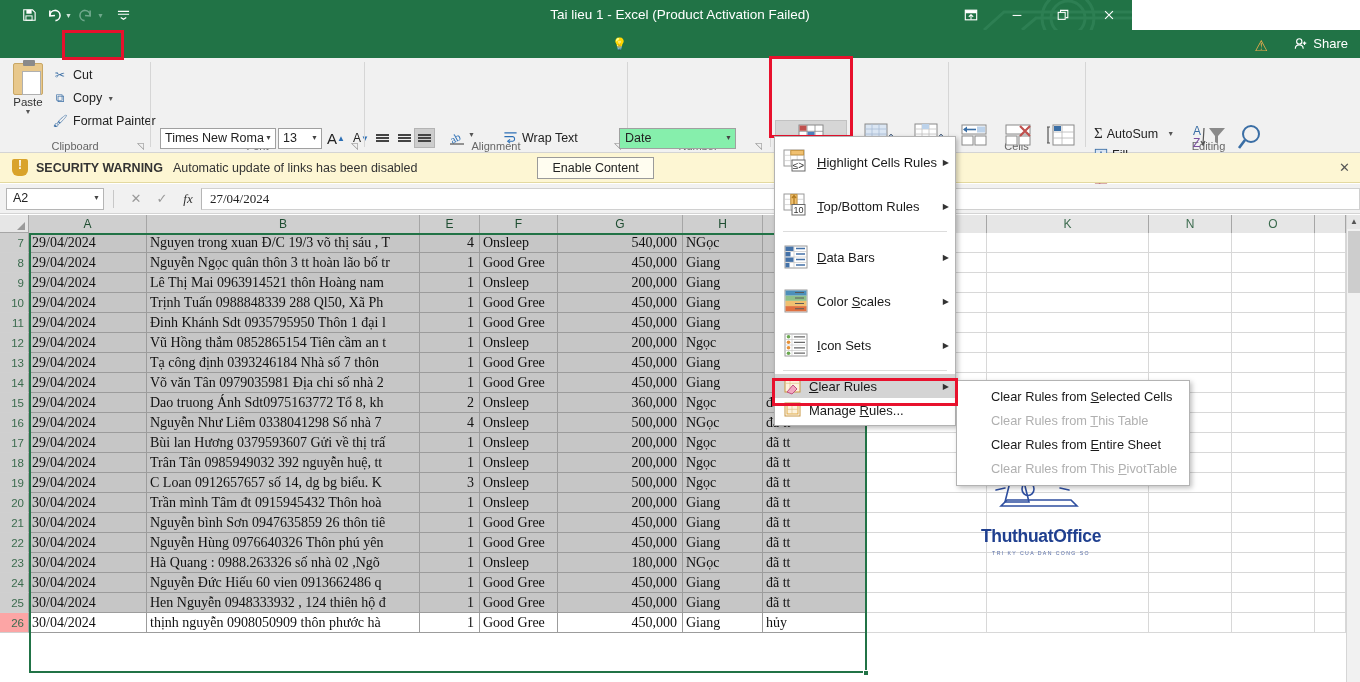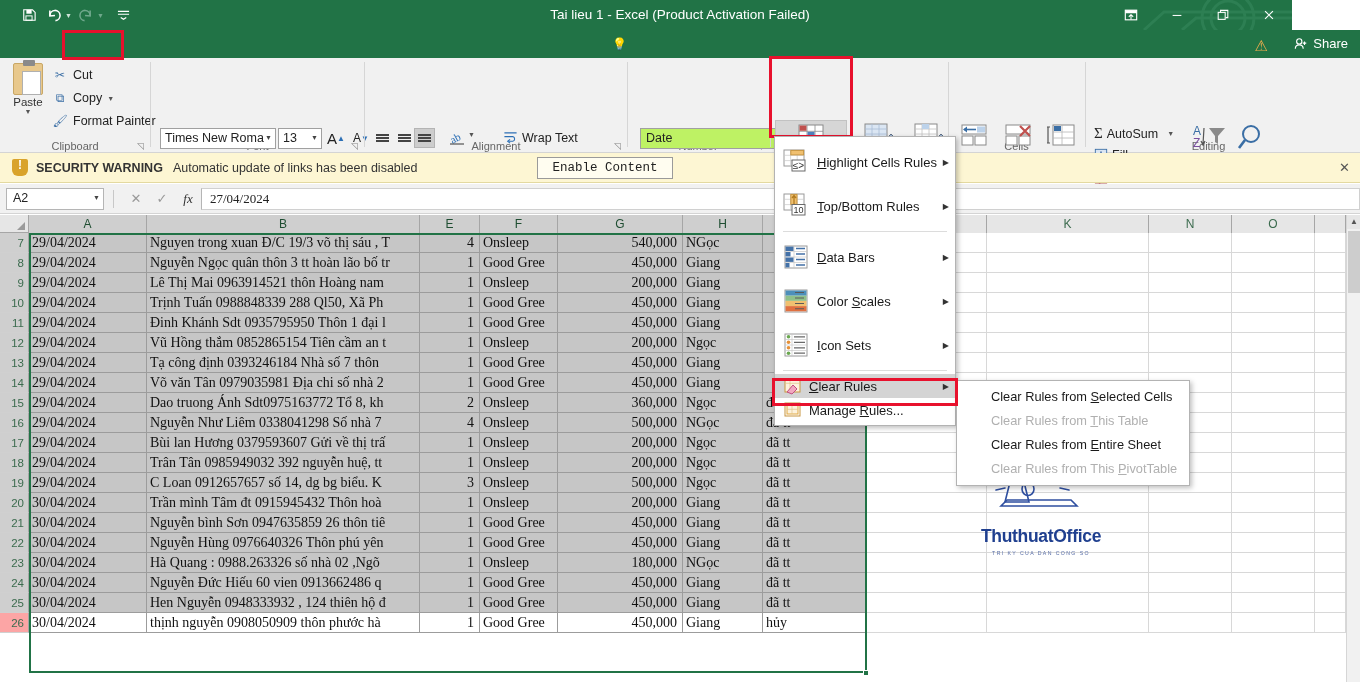--- a/index.html
+++ b/index.html
@@ -6,21 +6,21 @@
   html, body {
     width: 1360px; height: 682px;
     overflow: hidden;
     font-family: "Liberation Sans", sans-serif;
     background: #fff;
   }
   #app { position: relative; width: 1360px; height: 682px; }
 
   
   .titlebar {
-    position: absolute; top: 0; left: 0; width: 1292px; height: 30px;
+    position: absolute; top: 0; left: 0; width: 1132px; height: 30px;
     background: #217346; color: #fff;
   }
   .qat { position: absolute; left: 18px; top: 5px; display: flex; align-items: center; gap: 3px; }
   .qat-btn {
     width: 22px; height: 20px; display: flex; align-items: center; justify-content: center;
     color: #fff; font-size: 13px; line-height: 1;
   }
   .qat-btn.dim { color: #7fae95; }
   .qat-caret { font-size: 7px; color: #cfe3d8; margin-left: -3px; }
   .title-text {
@@ -124,22 +124,22 @@
   .align-btn.sel { background: #cdcdcd; border: 1px solid #b4b4b4; }
   .bars { width: 13px; }
   .bars i { display: block; height: 1.6px; background: #444; margin: 1.6px 0; }
   .txtbtn {
     position: absolute; font-size: 12.5px; color: #222; display: flex;
     align-items: center; gap: 4px; white-space: nowrap;
   }
 
   
   .numfmt {
-    position: absolute; left: 640px; top: 70px; width: 144px; height: 21px;
-    border: 1px solid #a0a0a0; background: #bef264; font-size: 12.5px; color: #222;
+    position: absolute; left: 619px; top: 70px; width: 117px; height: 21px;
+    border: 1px solid #a0a0a0; background: #86efac; font-size: 12.5px; color: #222;
     padding: 2px 16px 0 5px;
   }
 
   
   .bigbtn {
     position: absolute; width: 62px; text-align: center; font-size: 11.5px;
     color: #222; line-height: 12.5px;
   }
   .bigbtn .gi { height: 36px; margin-bottom: 2px; }
   .cf-btn {
@@ -158,21 +158,21 @@
     background: #fdf6d3; border-bottom: 1px solid #e3d9a0;
     display: flex; align-items: center; padding-left: 12px; font-size: 12.5px; color: #333;
   }
   .sec-ico { width: 16px; height: 17px; background: #d9a32b; border-radius: 2px 2px 6px 6px;
     position: relative; margin-right: 8px; }
   .sec-ico:after { content: "!"; position: absolute; left: 0; top: -1px; width: 16px;
     text-align: center; color: #fff; font-size: 12px; font-weight: bold; }
   .sec-title { font-weight: bold; margin-right: 10px; }
   .enable-btn {
     margin-left: 120px; border: 1px solid #9a9a9a; background: #fffdf0;
-    padding: 3px 14px; font-size: 12.5px; color: #222; font-family: Liberation Mono, monospace;
+    padding: 3px 14px; font-size: 12.5px; color: #222;
   }
   .sec-close { position: absolute; right: 10px; top: 7px; font-size: 13px; color: #555; }
 
   
   .fbar {
     position: absolute; top: 184px; left: 0; width: 1360px; height: 30px;
     background: #f1f1f1; border-bottom: 1px solid #d4d4d4; display: flex; align-items: center;
   }
   .namebox {
     margin-left: 6px; width: 98px; height: 22px; background: #fff; border: 1px solid #b5b5b5;

